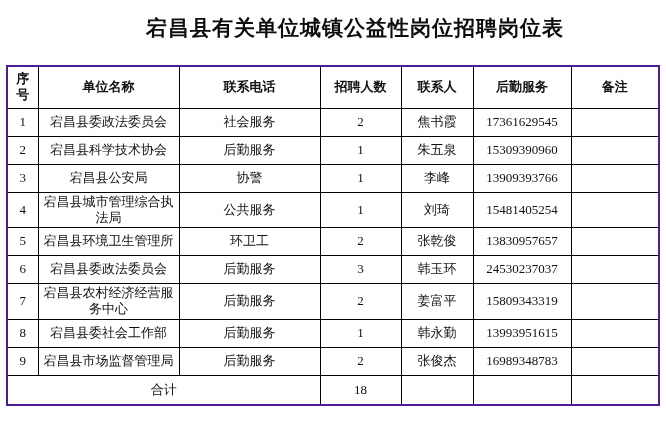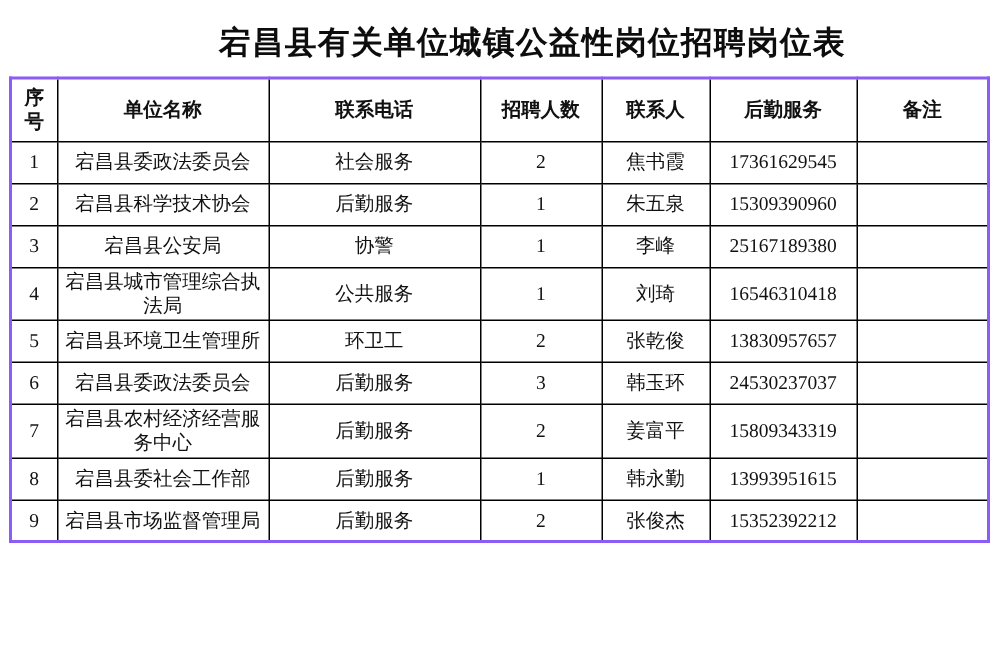--- a/index.html
+++ b/index.html
@@ -15,22 +15,22 @@
     font-weight: bold;
     letter-spacing: 1px;
     padding-top: 14px;
     color: #0d0d0d;
     margin-left: 44px;
   }
   table.recruit-table {
     border-collapse: collapse;
     table-layout: fixed;
     width: 652px;
-    margin: 9px auto 0 auto;
-    border: 2px solid #8b5cf6;
+    margin: 23px auto 0 auto;
+    border: 2px solid #4c1d95;
   }
   .recruit-table th, .recruit-table td {
     border: 1px solid #000000;
     text-align: center;
     vertical-align: middle;
     font-size: 13px;
     line-height: 1.25;
     padding: 1px 2px;
     overflow: hidden;
     word-break: break-all;
@@ -96,30 +96,30 @@
         <td>朱五泉</td>
         <td>15309390960</td>
         <td></td>
       </tr>
       <tr>
         <td>3</td>
         <td>宕昌县公安局</td>
         <td>协警</td>
         <td>1</td>
         <td>李峰</td>
-        <td>25167189380</td>
+        <td>13909393766</td>
         <td></td>
       </tr>
       <tr class="row-tall">
         <td>4</td>
         <td>宕昌县城市管理综合执法局</td>
         <td>公共服务</td>
         <td>1</td>
         <td>刘琦</td>
-        <td>16546310418</td>
+        <td>15481405254</td>
         <td></td>
       </tr>
       <tr>
         <td>5</td>
         <td>宕昌县环境卫生管理所</td>
         <td>环卫工</td>
         <td>2</td>
         <td>张乾俊</td>
         <td>13830957657</td>
         <td></td>
@@ -150,18 +150,25 @@
         <td>韩永勤</td>
         <td>13993951615</td>
         <td></td>
       </tr>
       <tr>
         <td>9</td>
         <td>宕昌县市场监督管理局</td>
         <td>后勤服务</td>
         <td>2</td>
         <td>张俊杰</td>
-        <td>15352392212</td>
+        <td>16989348783</td>
+        <td></td>
+      </tr>
+      <tr class="row-total">
+        <td colspan="3">合计</td>
+        <td>18</td>
+        <td></td>
+        <td></td>
         <td></td>
       </tr>
     </tbody>
   </table>
 </div>
 
 </body></html>

